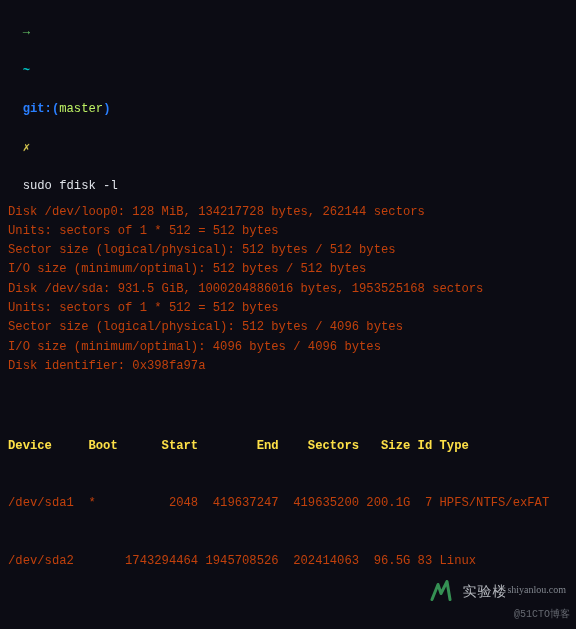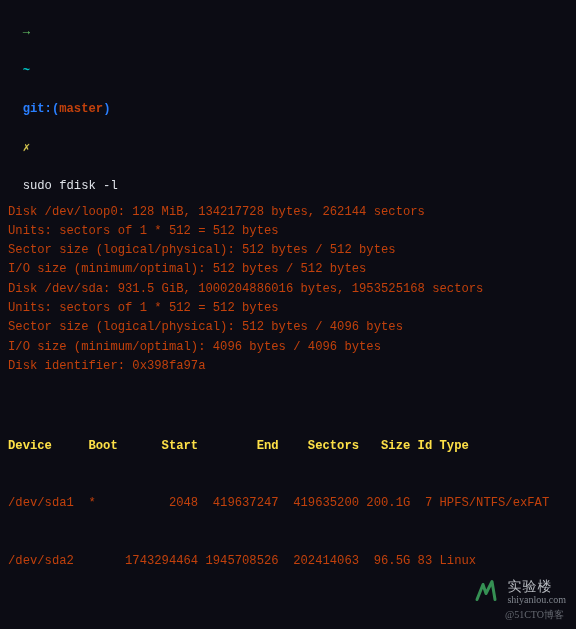--- a/index.html
+++ b/index.html
@@ -12,43 +12,43 @@
     width: 576px;
     height: 629px;
     padding: 4px 8px;
     overflow: hidden;
     position: relative;
   }
   .prompt-line { white-space: pre; }
   .arrow { color: #6bd36b; font-weight: bold; }
   .tilde { color: #00c3c3; font-weight: bold; }
   .git-lbl { color: #2a7fff; font-weight: bold; }
-  .git-br { color: #c2410c; font-weight: bold; }
+  .git-br { color: #bef264; font-weight: normal; }
   .x { color: #d6c64e; font-weight: bold; }
   .cmd { color: #e0e4ea; }
   .out { color: #c2410c; white-space: pre; }
   .bold { font-weight: bold; color: #fde047; }
   .gap { height: 16px; }
   .gap-sm { height: 6px; }
   .table { white-space: pre; }
   .watermark {
     position: absolute;
     right: 10px;
     bottom: 22px;
     display: flex;
     align-items: center;
     gap: 6px;
     opacity: 0.82;
     pointer-events: none;
   }
   .wm-logo { width: 30px; height: 30px; }
-  .wm-txt { display: flex; flex-direction: column; line-height: 1.1; }
+  .wm-txt { display: flex; flex-direction: row; line-height: 1.1; }
   .wm-cn { font-size: 14px; color: #d9dde2; letter-spacing: 1px; font-family: sans-serif; }
   .wm-url { font-size: 10px; color: #9aa0a8; font-family: Liberation Serif, serif; }
-  .wm-sub { position:absolute; right:12px; bottom:6px; font-size:10px; color:#8a8f97; font-family:Liberation Serif, serif; opacity:0.7; }
+  .wm-sub { position:absolute; right:6px; bottom:6px; font-size:10px; color:#8a8f97; font-family:Liberation Mono, monospace; opacity:0.7; }
 </style>
 </head>
 <body>
 
 <div class="prompt-line">
   <span class="arrow">→</span>
   <span> </span>
   <span class="tilde">~</span>
   <span> </span>
   <span class="git-lbl">git:</span><span class="git-lbl">(</span><span class="git-br">master</span><span class="git-lbl">)</span>

